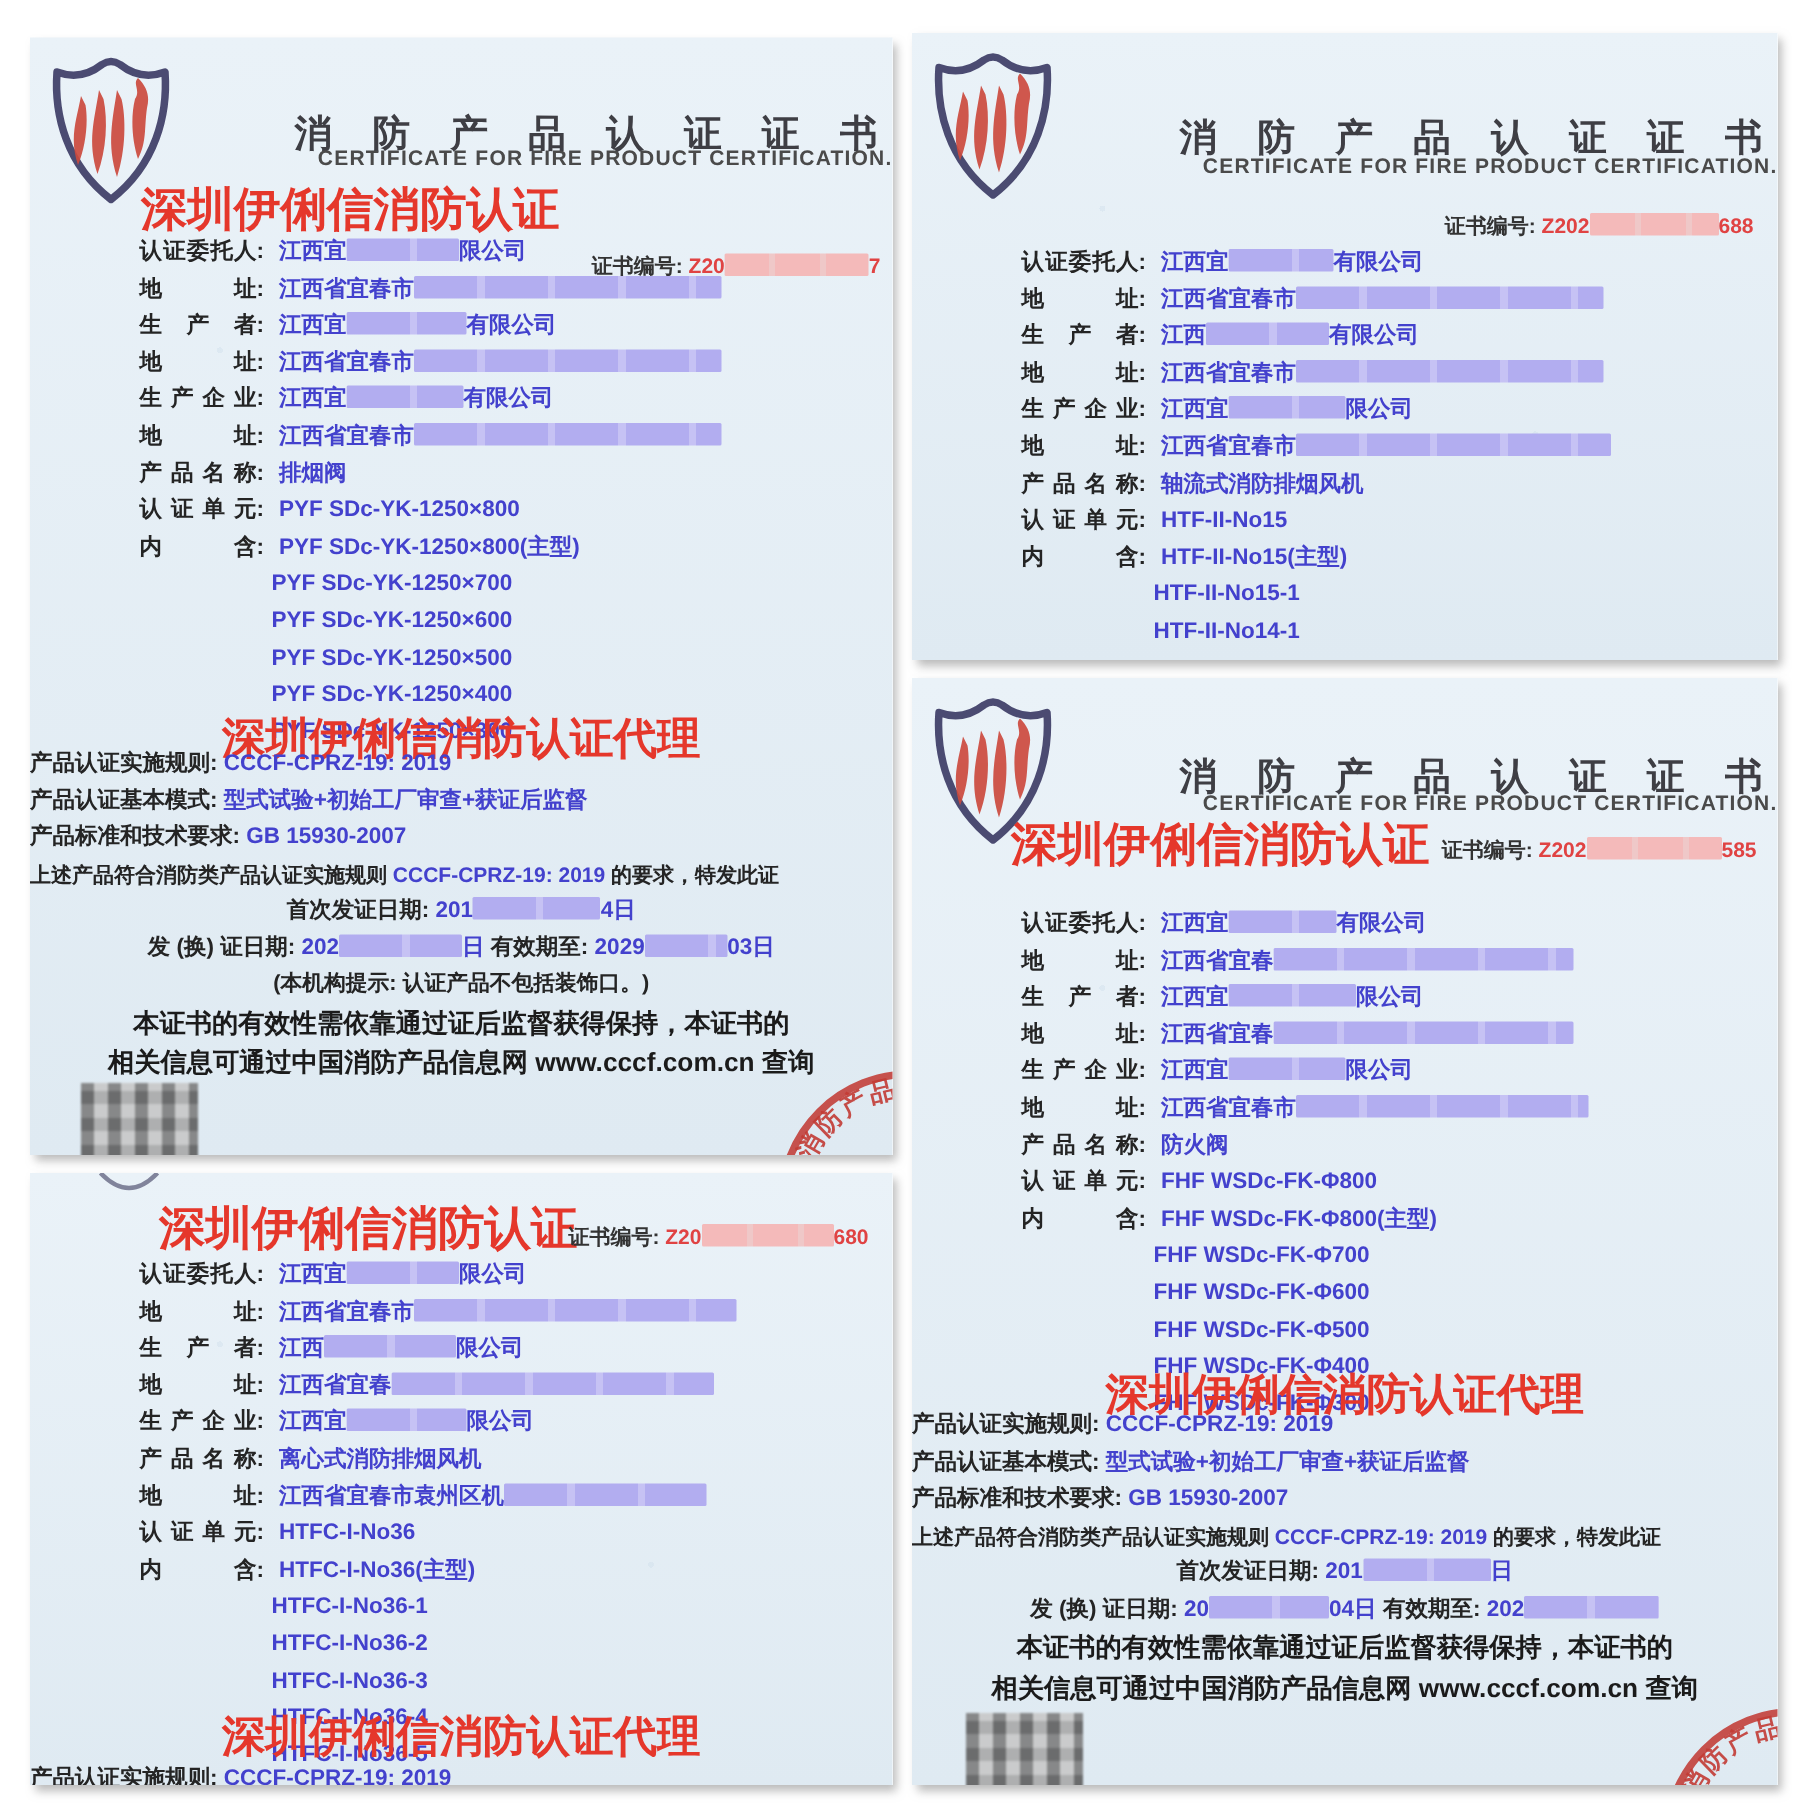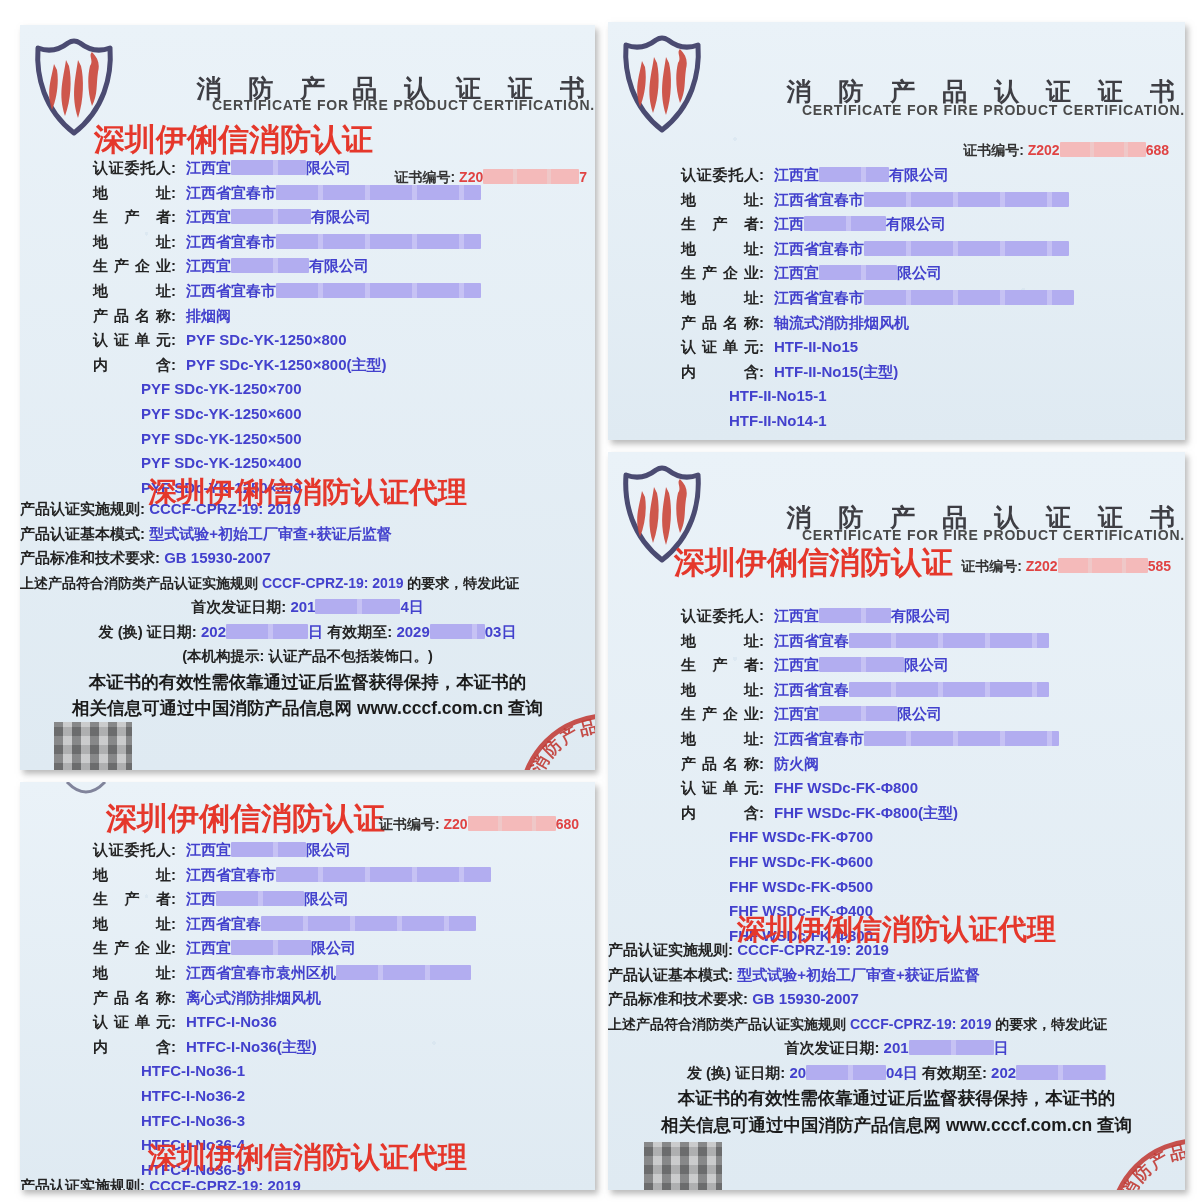--- a/index.html
+++ b/index.html
@@ -31,21 +31,21 @@
   .certno .cnv{color:#e04343;}
   .ppink{display:inline-block;height:15px;vertical-align:-2px;border-radius:1px;
     background:repeating-linear-gradient(90deg,#f4baba 0 30px,#efc8c8 30px 34px);}
   .cnp1{width:96px;} .cnp2{width:88px;} .cnp3{width:86px;} .cnp4{width:90px;}
 
   .fields{position:absolute;left:73px;right:6px;}
   .c1 .fields{top:131px;} .c2 .fields{top:56px;} .c3 .fields{top:141px;} .c4 .fields{top:152px;}
   .frow{height:24.6px;line-height:24.6px;white-space:nowrap;font-size:15px;}
   .flbl{display:inline-block;width:78px;text-align:justify;text-align-last:justify;color:#242424;font-weight:700;}
   .fcolon{color:#242424;font-weight:700;margin-right:10px;}
-  .mrow{margin-left:48px;}
+  .mrow{margin-left:88px;}
   .pt{color:#242424;} 
   .pb{color:#4341cd;font-weight:600;}
   .pblur{display:inline-block;height:15px;vertical-align:-2px;border-radius:1px;
     background:repeating-linear-gradient(90deg,#b2adf0 0 42px,#c6c2f4 42px 47px);}
 
   .wm-agency{position:absolute;left:0;right:0;text-align:center;font-size:29px;font-weight:700;color:#e5372b;white-space:nowrap;}
   .c1 .wm-agency{top:448px;} .c2 .wm-agency{top:356px;} .c4 .wm-agency{top:458px;}
 
   .footer{position:absolute;left:0;right:0;}
   .c1 .footer{top:472px;} .c2 .footer{top:392px;} .c4 .footer{top:486px;}
@@ -142,22 +142,22 @@
     <div class="wm-top">深圳伊俐信消防认证</div>
     <div class="certno">
       <span class="cnl">证书编号: </span><span class="cnv"><span>Z20</span><span class="ppink cnp2"></span><span>680</span></span>
     </div>
     <div class="fields">
         <div class="frow"><span class="flbl">认证委托人</span><span class="fcolon">:</span><span class="fval"><span class="pb">江西宜</span><span class="pblur" style="width: 75px;"></span><span class="pb">限公司</span></span></div>
         <div class="frow"><span class="flbl">地址</span><span class="fcolon">:</span><span class="fval"><span class="pb">江西省宜春市</span><span class="pblur" style="width: 215px;"></span></span></div>
         <div class="frow"><span class="flbl">生产者</span><span class="fcolon">:</span><span class="fval"><span class="pb">江西</span><span class="pblur" style="width: 88px;"></span><span class="pb">限公司</span></span></div>
         <div class="frow"><span class="flbl">地址</span><span class="fcolon">:</span><span class="fval"><span class="pb">江西省宜春</span><span class="pblur" style="width: 215px;"></span></span></div>
         <div class="frow"><span class="flbl">生产企业</span><span class="fcolon">:</span><span class="fval"><span class="pb">江西宜</span><span class="pblur" style="width: 80px;"></span><span class="pb">限公司</span></span></div>
+        <div class="frow"><span class="flbl">产品名称</span><span class="fcolon">:</span><span class="fval"><span class="pb">离心式消防排烟风机</span></span></div>
         <div class="frow"><span class="flbl">地址</span><span class="fcolon">:</span><span class="fval"><span class="pb">江西省宜春市袁州区机</span><span class="pblur" style="width: 135px;"></span></span></div>
-        <div class="frow"><span class="flbl">产品名称</span><span class="fcolon">:</span><span class="fval"><span class="pb">离心式消防排烟风机</span></span></div>
         <div class="frow"><span class="flbl">认证单元</span><span class="fcolon">:</span><span class="fval"><span class="pb">HTFC-I-No36</span></span></div>
         <div class="frow"><span class="flbl">内含</span><span class="fcolon">:</span><span class="fval"><span class="pb">HTFC-I-No36(主型)</span></span></div>
         <div class="frow mrow"><span class="pb">HTFC-I-No36-1</span></div>
         <div class="frow mrow"><span class="pb">HTFC-I-No36-2</span></div>
         <div class="frow mrow"><span class="pb">HTFC-I-No36-3</span></div>
         <div class="frow mrow"><span class="pb">HTFC-I-No36-4</span></div>
         <div class="frow mrow"><span class="pb">HTFC-I-No36-5</span></div>
       </div>
     <div class="wm-agency">深圳伊俐信消防认证代理</div>
     <div class="footer">

